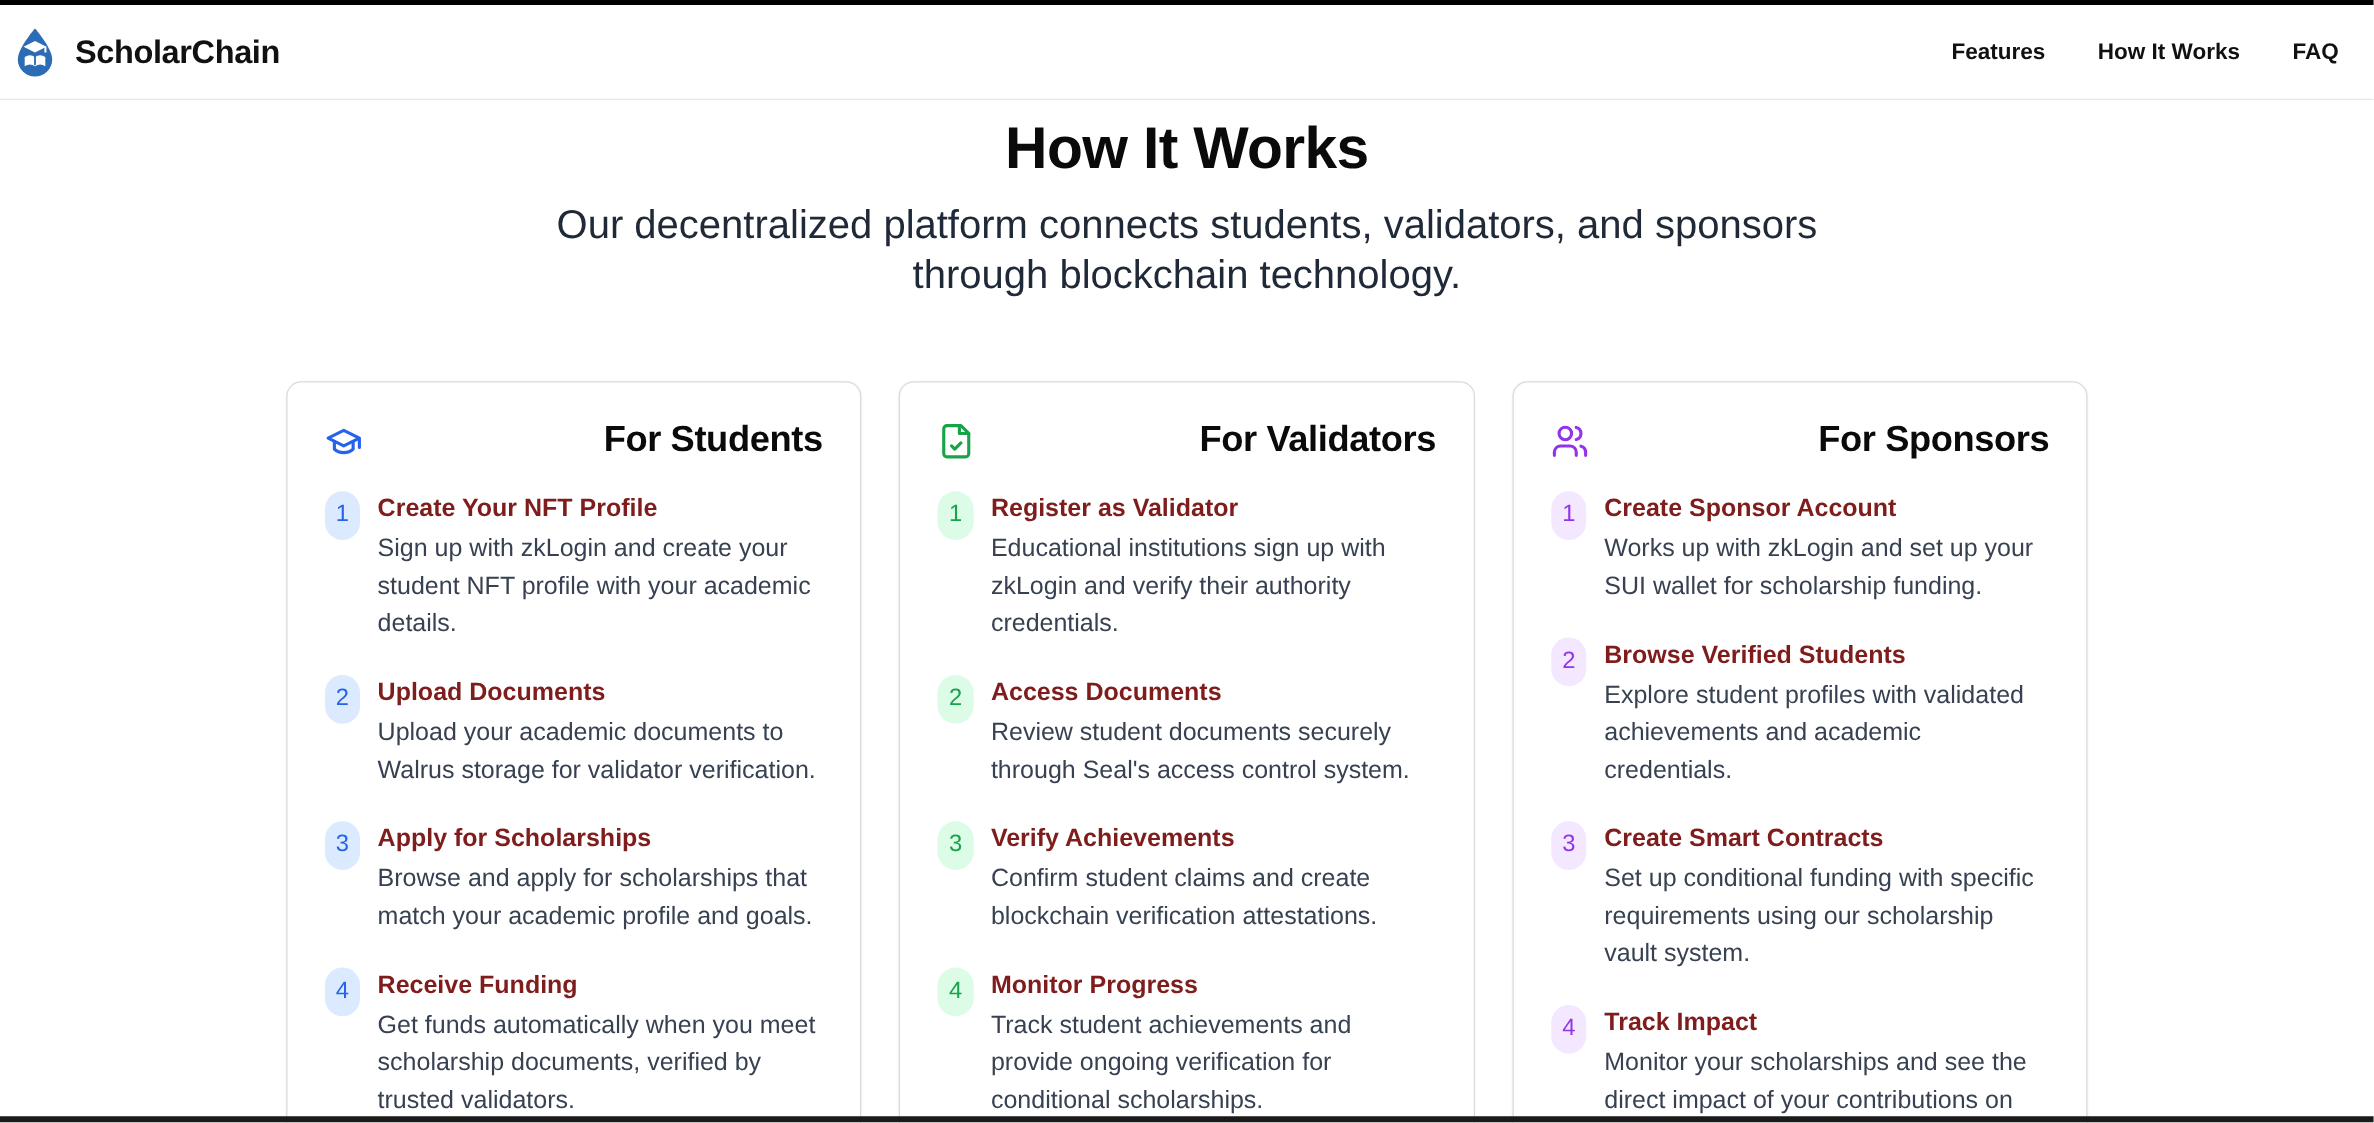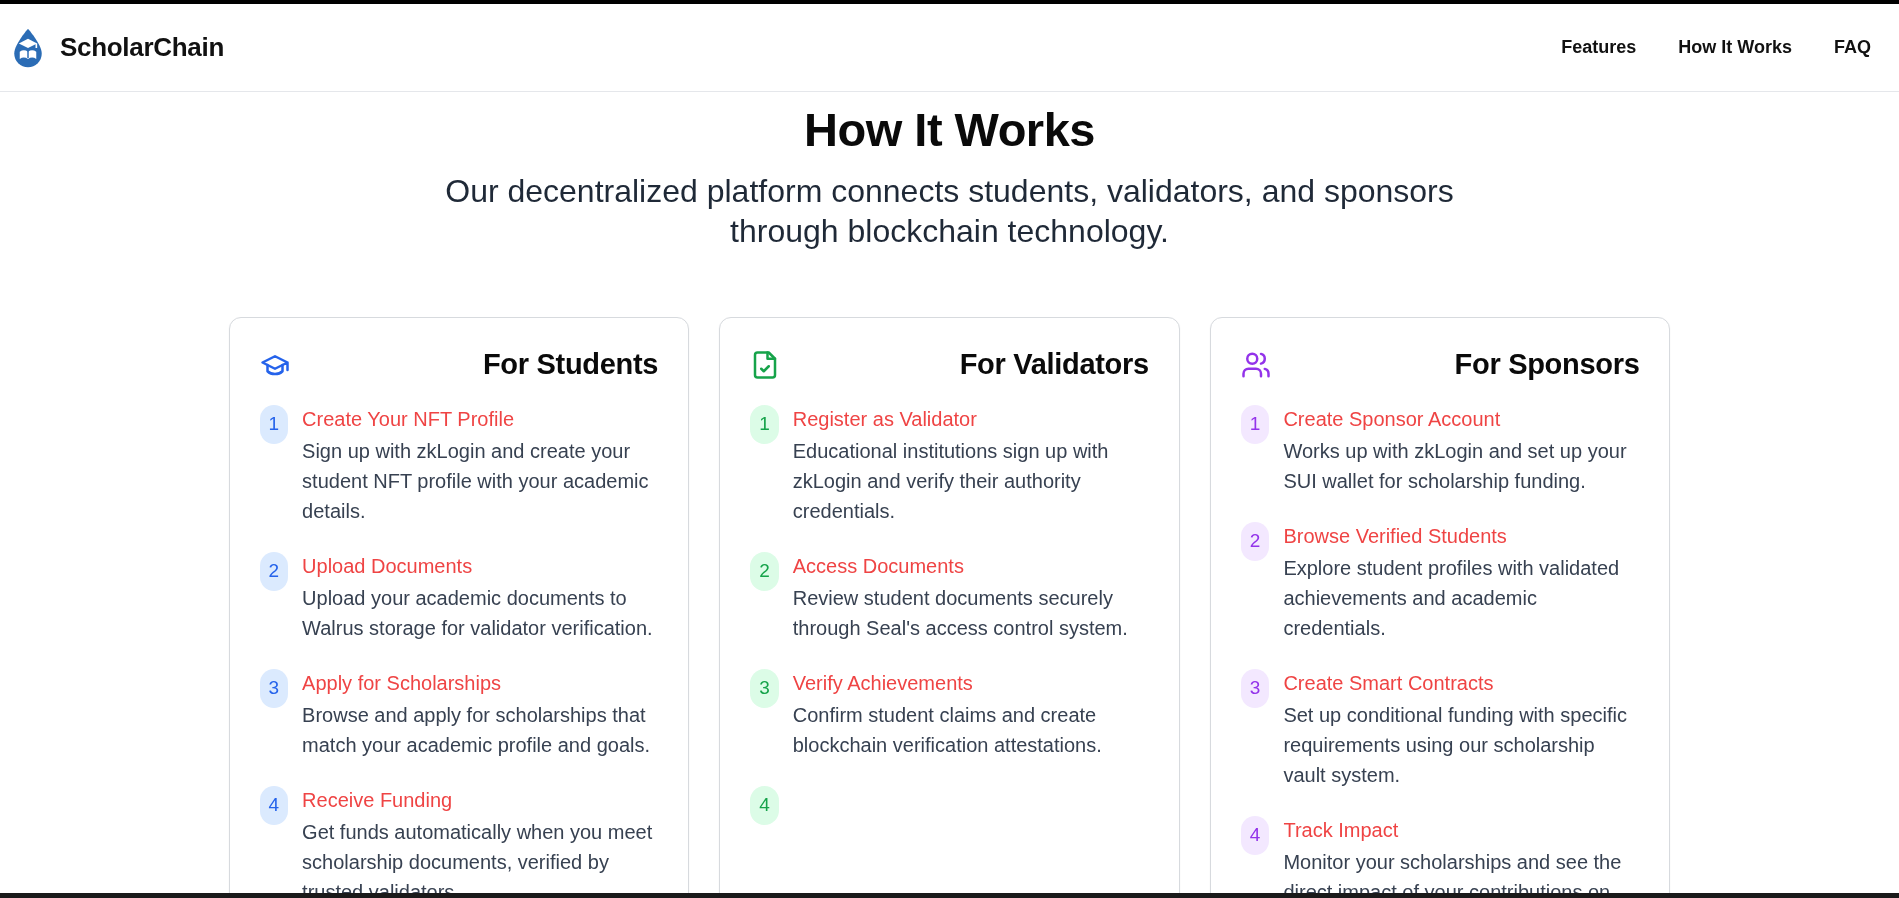--- a/index.html
+++ b/index.html
@@ -11,21 +11,21 @@
     position: relative;
     overflow: hidden;
   }
   .top-bar {
     height: 4px;
     background: #000000;
     width: 100%;
   }
   
   header {
-    height: 88px;
+    height: 76px;
     display: flex;
     align-items: center;
     justify-content: space-between;
     padding: 0 28px 0 6px;
     border-bottom: 1px solid #e5e7eb;
     background: #ffffff;
   }
   .brand {
     display: flex;
     align-items: center;
@@ -105,22 +105,22 @@
     text-align: center;
     border-radius: 999px;
     font-weight: 400;
   }
   .card.blue   .step-badge { background: #dbeafe; color: #2563eb; }
   .card.green  .step-badge { background: #dcfce7; color: #16a34a; }
   .card.purple .step-badge { background: #f3e8ff; color: #9333ea; }
   .step-body { flex: 1; }
   .step-title {
     font-size: 20px;
-    font-weight: 400;
-    color: #ef4444;
+    font-weight: 700;
+    color: #7f1d1d;
     line-height: 28px;
     margin-bottom: 3px;
   }
   .step-desc {
     font-size: 20px;
     color: #374151;
     line-height: 30px;
     font-weight: 400;
   }
   .bottom-bar {
@@ -224,20 +224,24 @@
     </div>
     <div class="step">
       <span class="step-badge">3</span>
       <div class="step-body">
         <div class="step-title">Verify Achievements</div>
         <div class="step-desc">Confirm student claims and create blockchain verification attestations.</div>
       </div>
     </div>
     <div class="step">
       <span class="step-badge">4</span>
+      <div class="step-body">
+        <div class="step-title">Monitor Progress</div>
+        <div class="step-desc">Track student achievements and provide ongoing verification for conditional scholarships.</div>
+      </div>
     </div>
   </div>
 
   <div class="card purple">
     <div class="card-header">
       <svg viewBox="0 0 24 24" fill="none" stroke="#9333ea" stroke-width="2" stroke-linecap="round" stroke-linejoin="round">
         <path d="M16 21v-2a4 4 0 0 0-4-4H6a4 4 0 0 0-4 4v2"></path>
         <circle cx="9" cy="7" r="4"></circle>
         <path d="M22 21v-2a4 4 0 0 0-3-3.87"></path>
         <path d="M16 3.13a4 4 0 0 1 0 7.75"></path>

